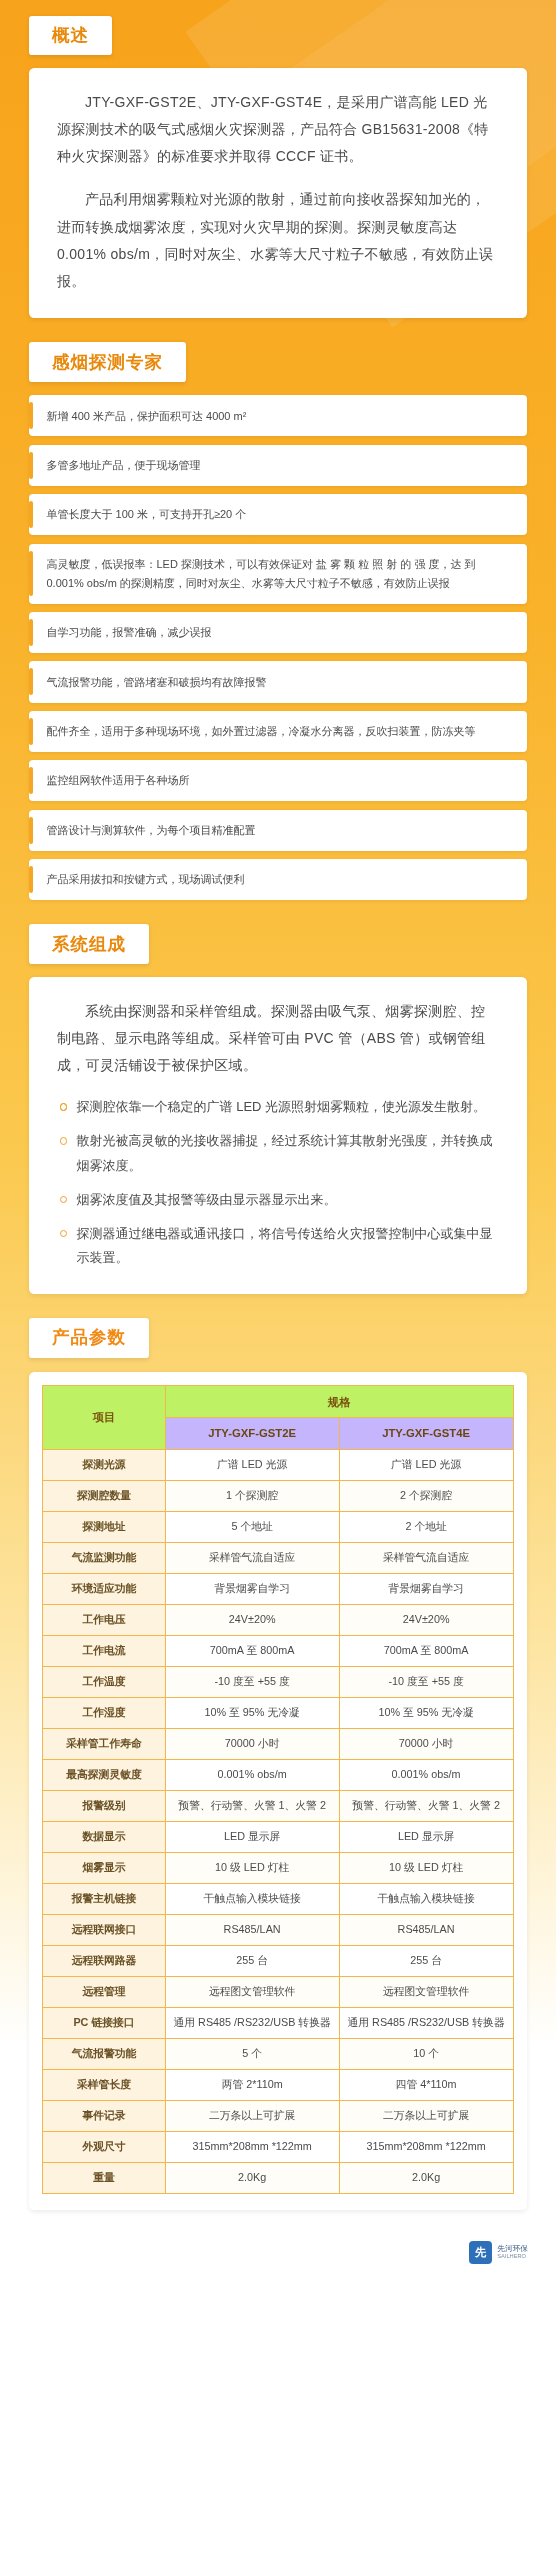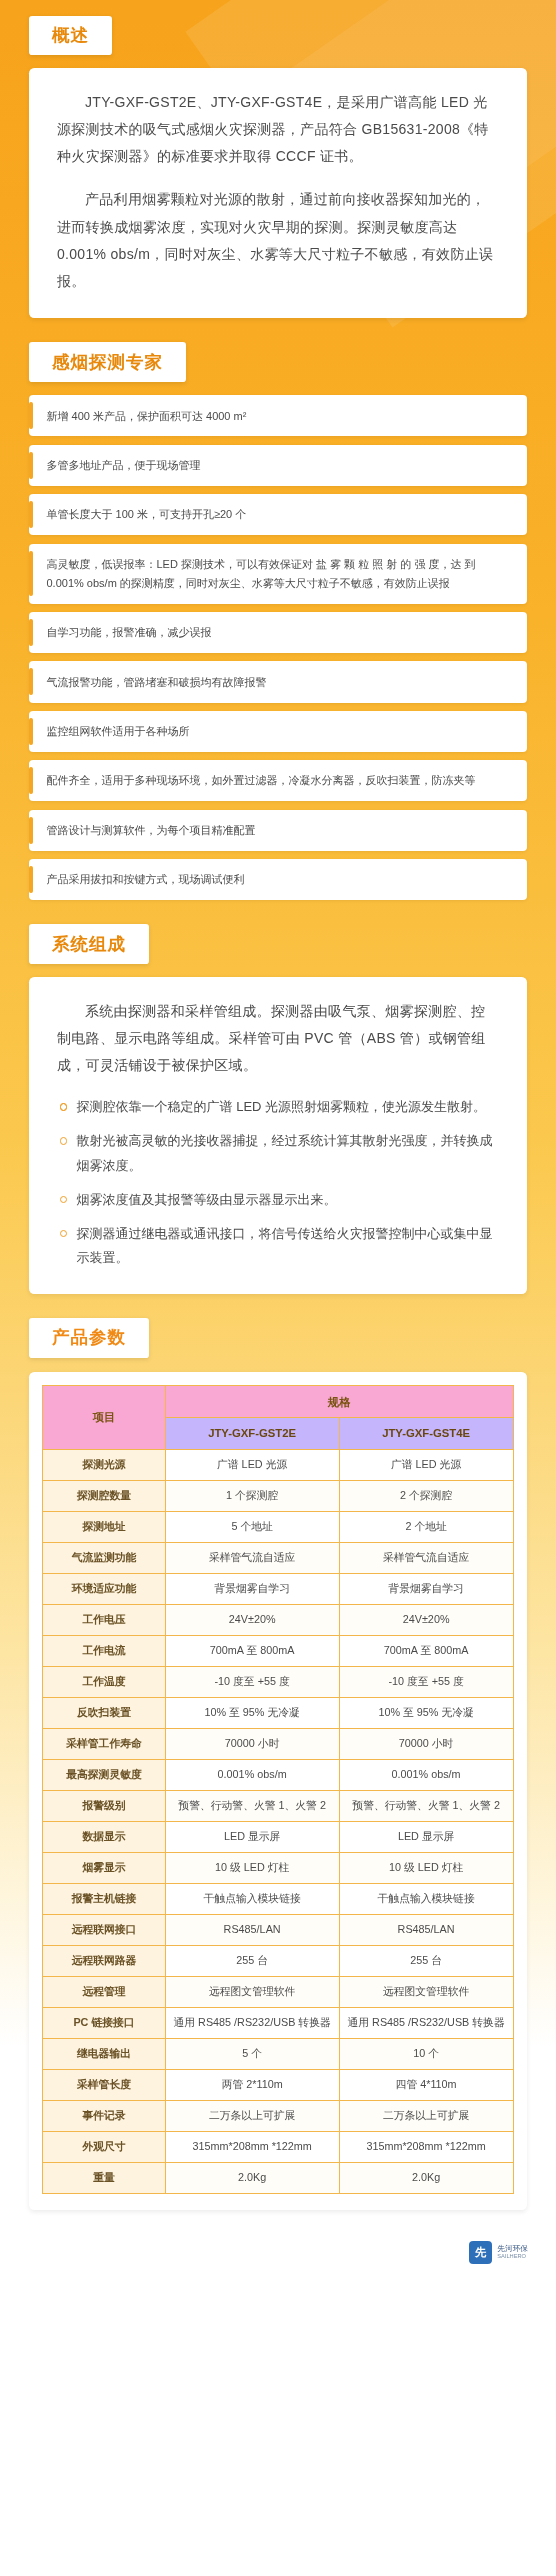--- a/index.html
+++ b/index.html
@@ -144,21 +144,21 @@
     color: #4b4b4b;
   }
   table.spec th, table.spec td {
     border: 1px solid #f3b64a;
     text-align: center;
     vertical-align: middle;
     padding: 7.2px 4.1px;
     line-height: 1.45;
   }
   table.spec thead th {
-    background: #f9a8d4;
+    background: #bef264;
     color: #7a5311;
     font-weight: bold;
     font-size: 11.3px;
   }
   table.spec thead th.modelcol {
     background: #c4b5fd;
     color: #6b4710;
   }
   table.spec tbody td.rowlabel {
     background: #fdf3df;
@@ -216,22 +216,22 @@
 
     <div class="sec-wrap">
       <div class="sec-head">感烟探测专家</div>
       <div class="feature-list">
         <div class="feature"><span class="bar"></span><span>新增 400 米产品，保护面积可达 4000 m²</span></div>
         <div class="feature"><span class="bar"></span><span>多管多地址产品，便于现场管理</span></div>
         <div class="feature"><span class="bar"></span><span>单管长度大于 100 米，可支持开孔≥20 个</span></div>
         <div class="feature"><span class="bar"></span><span>高灵敏度，低误报率：LED 探测技术，可以有效保证对 盐 雾 颗 粒 照 射 的 强 度，达 到 0.001% obs/m 的探测精度，同时对灰尘、水雾等大尺寸粒子不敏感，有效防止误报</span></div>
         <div class="feature"><span class="bar"></span><span>自学习功能，报警准确，减少误报</span></div>
         <div class="feature"><span class="bar"></span><span>气流报警功能，管路堵塞和破损均有故障报警</span></div>
+        <div class="feature"><span class="bar"></span><span>配件齐全，适用于多种现场环境，如外置过滤器，冷凝水分离器，反吹扫装置，防冻夹等</span></div>
         <div class="feature"><span class="bar"></span><span>监控组网软件适用于各种场所</span></div>
-        <div class="feature"><span class="bar"></span><span>配件齐全，适用于多种现场环境，如外置过滤器，冷凝水分离器，反吹扫装置，防冻夹等</span></div>
         <div class="feature"><span class="bar"></span><span>管路设计与测算软件，为每个项目精准配置</span></div>
         <div class="feature"><span class="bar"></span><span>产品采用拔扣和按键方式，现场调试便利</span></div>
       </div>
     </div>
 
     <div class="sec-wrap">
       <div class="sec-head">系统组成</div>
       <div class="card">
         <p>系统由探测器和采样管组成。探测器由吸气泵、烟雾探测腔、控制电路、显示电路等组成。采样管可由 PVC 管（ABS 管）或钢管组成，可灵活铺设于被保护区域。</p>
         <ul class="sys-list">
@@ -293,21 +293,21 @@
                 <td class="rowlabel">工作电流</td>
                 <td>700mA 至 800mA</td>
                 <td>700mA 至 800mA</td>
               </tr>
             <tr>
                 <td class="rowlabel">工作温度</td>
                 <td>-10 度至 +55 度</td>
                 <td>-10 度至 +55 度</td>
               </tr>
             <tr>
-                <td class="rowlabel">反吹扫装置</td>
+                <td class="rowlabel">工作湿度</td>
                 <td>10% 至 95% 无冷凝</td>
                 <td>10% 至 95% 无冷凝</td>
               </tr>
             <tr>
                 <td class="rowlabel">采样管工作寿命</td>
                 <td>70000 小时</td>
                 <td>70000 小时</td>
               </tr>
             <tr>
                 <td class="rowlabel">最高探测灵敏度</td>
@@ -348,21 +348,21 @@
                 <td class="rowlabel">远程管理</td>
                 <td>远程图文管理软件</td>
                 <td>远程图文管理软件</td>
               </tr>
             <tr>
                 <td class="rowlabel">PC 链接接口</td>
                 <td>通用 RS485 /RS232/USB 转换器</td>
                 <td>通用 RS485 /RS232/USB 转换器</td>
               </tr>
             <tr>
-                <td class="rowlabel">继电器输出</td>
+                <td class="rowlabel">气流报警功能</td>
                 <td>5 个</td>
                 <td>10 个</td>
               </tr>
             <tr>
                 <td class="rowlabel">采样管长度</td>
                 <td>两管 2*110m</td>
                 <td>四管 4*110m</td>
               </tr>
             <tr>
                 <td class="rowlabel">事件记录</td>

